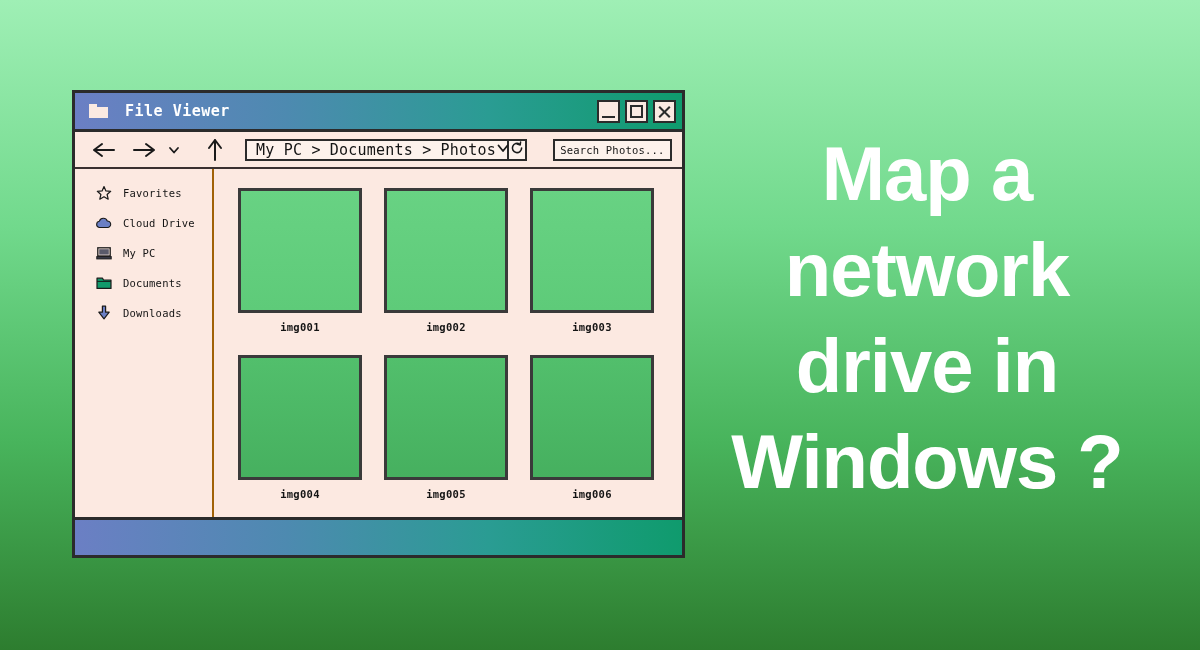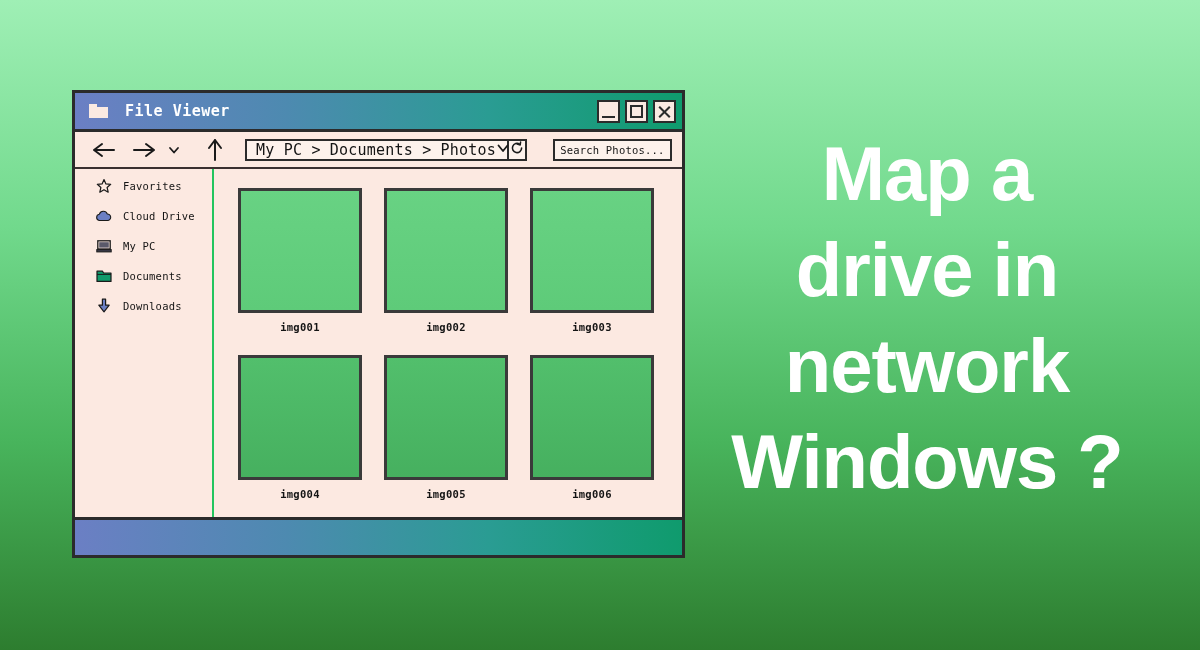--- a/index.html
+++ b/index.html
@@ -183,23 +183,23 @@
   
   .wbody {
     flex: 1 1 auto;
     display: flex;
     min-height: 0;
     background: #fce9e1;
   }
   .sidebar {
     width: 139px;
     flex: 0 0 139px;
-    border-right: 2px solid #22c55e;
-    box-sizing: border-box;
-    padding-top: 2px;
+    border-right: 2px solid #a16207;
+    box-sizing: border-box;
+    padding-top: 9px;
     background: #fce9e1;
   }
   .side-item {
     display: flex;
     align-items: center;
     height: 30px;
     padding-left: 20px;
     box-sizing: border-box;
   }
   .side-ico {
@@ -432,18 +432,18 @@
           </div>
         </div>
       </div>
     </div>
 
     <div class="statusbar"></div>
   </div>
 
   <div id="headline">
     <div>Map a</div>
+    <div>network</div>
     <div>drive in</div>
-    <div>network</div>
     <div>Windows ?</div>
   </div>
 
 </div>
 
 </body></html>

